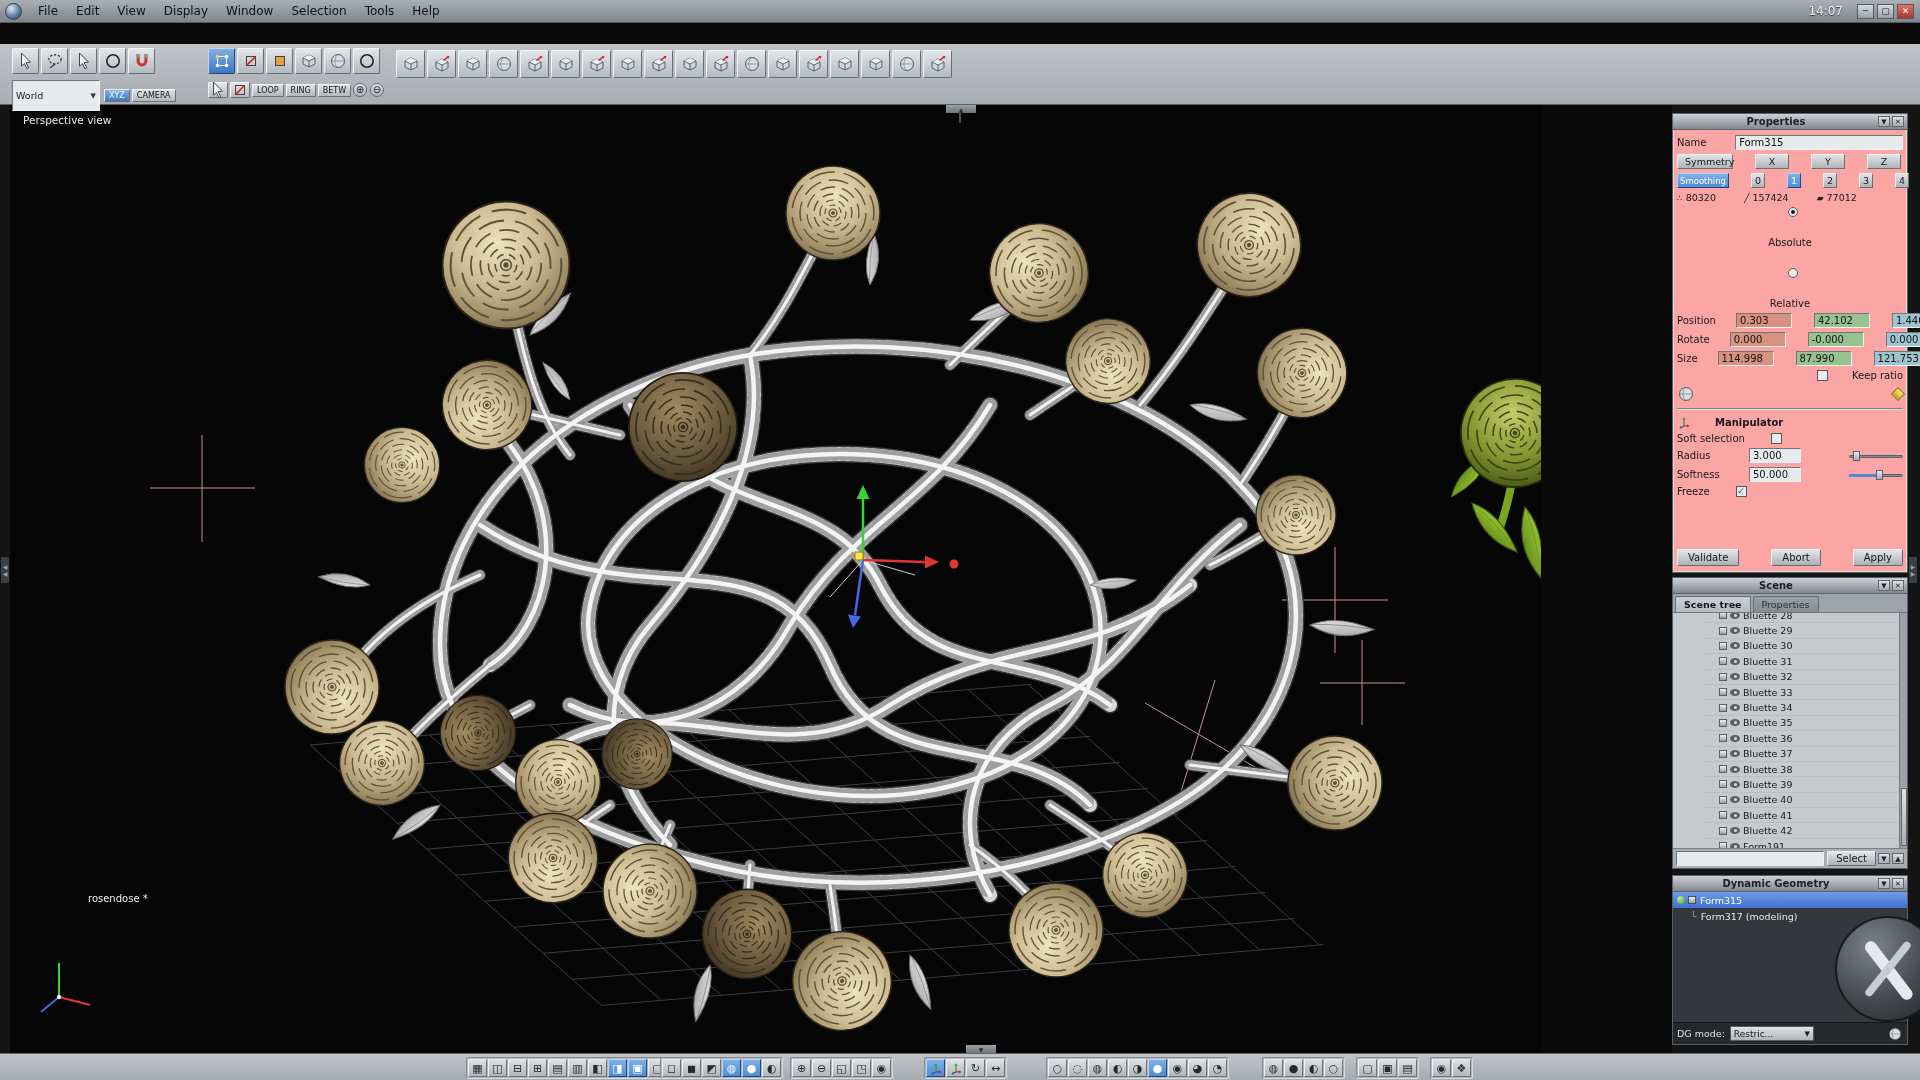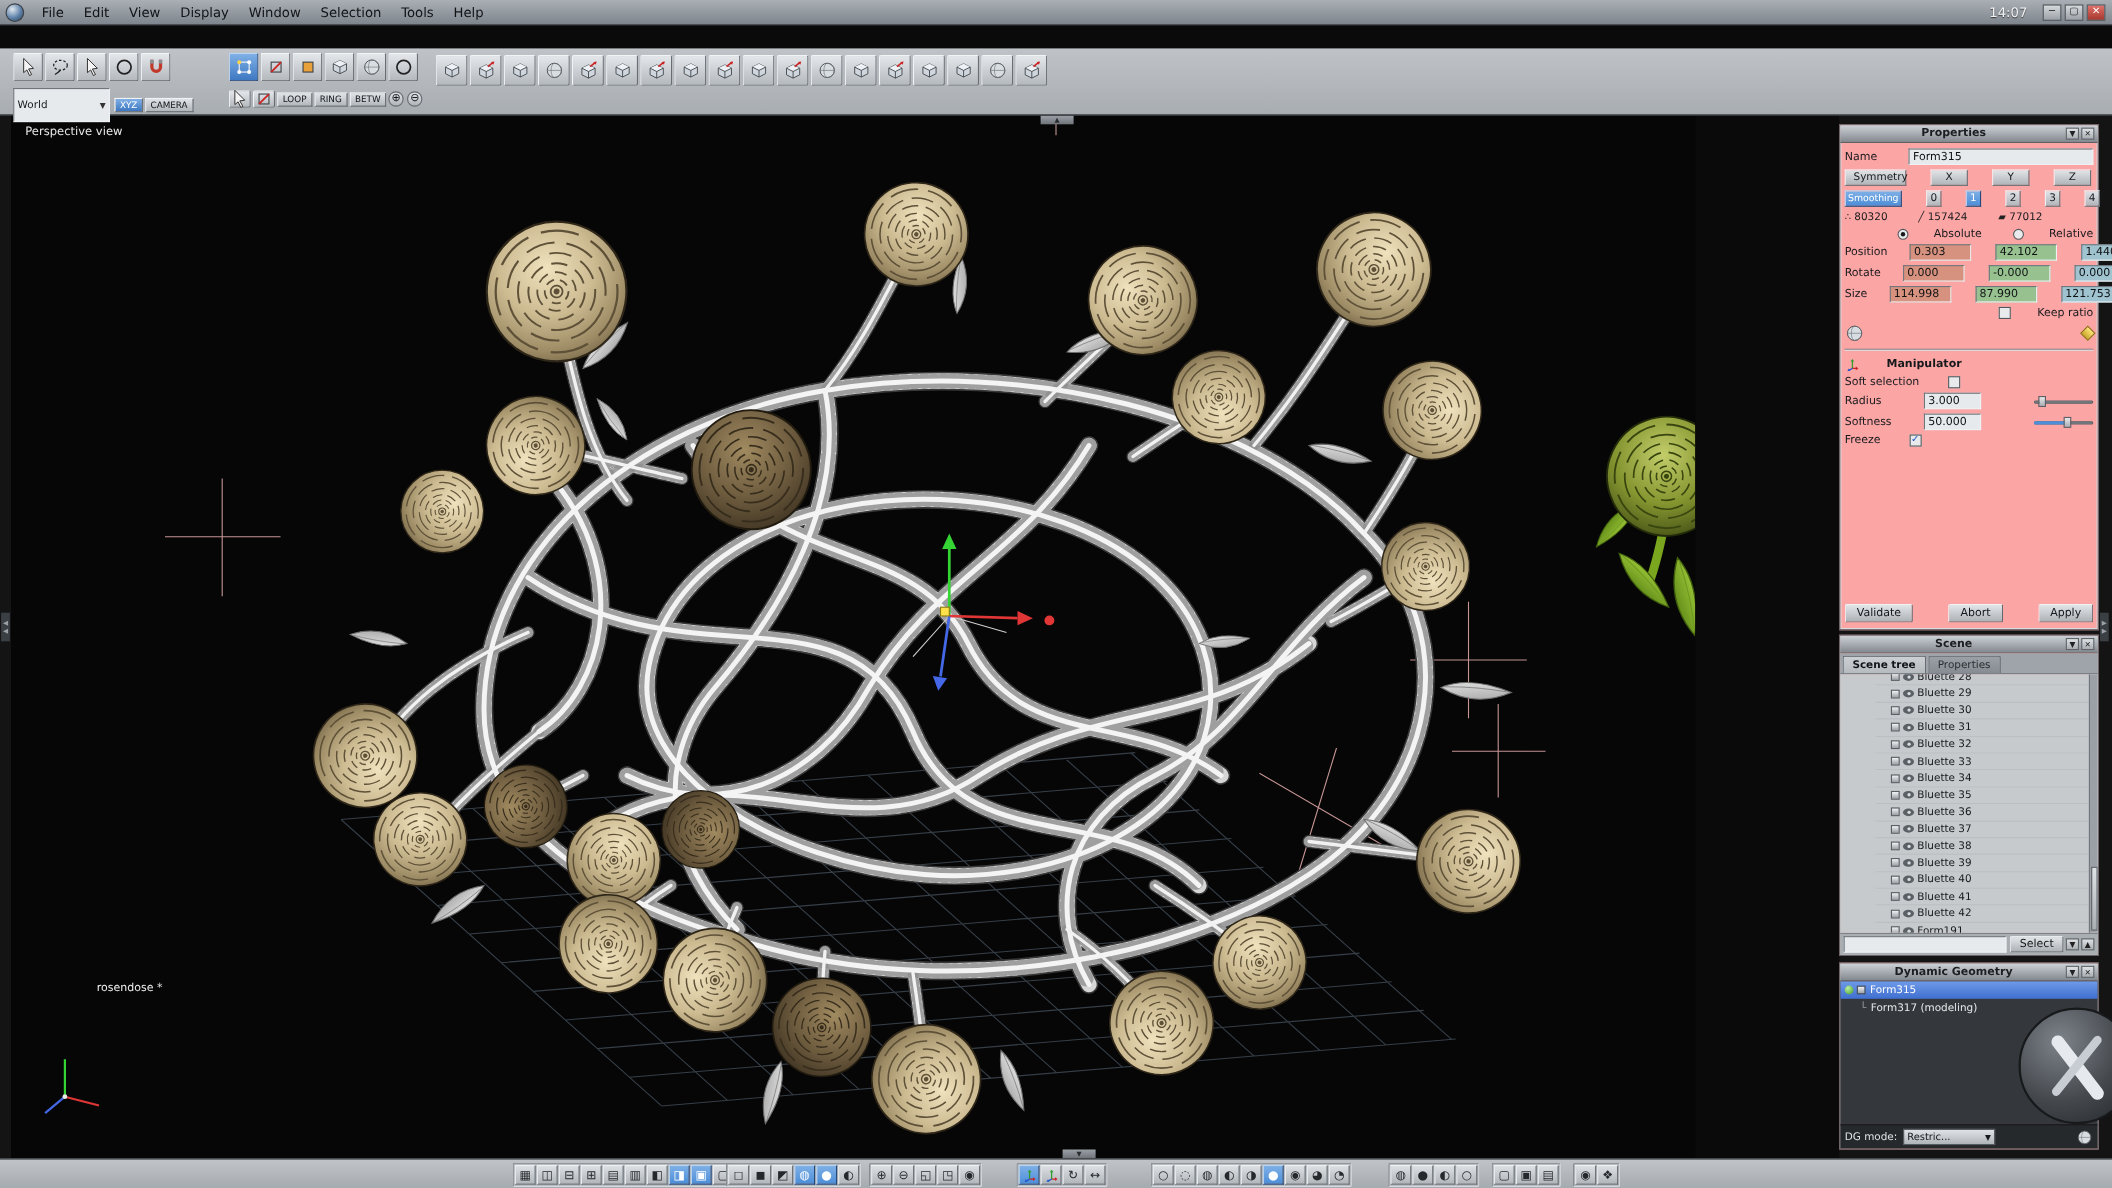--- a/index.html
+++ b/index.html
@@ -631,21 +631,21 @@
           </span>
         <span class="stat">
             <span class="stat-ico">╱</span>
             <span>157424</span>
           </span>
         <span class="stat">
             <span class="stat-ico">▰</span>
             <span>77012</span>
           </span>
       </div>
-      <div class="prow" style="justify-content:flex-end;">
+      <div class="prow" style="justify-content:flex-end;flex-direction:column;">
         <span class="radio on"></span>
         <span>Absolute</span>
         <span class="radio"></span>
         <span>Relative</span>
       </div>
       <div class="prow">
         <span class="plabel">Position</span>
         <input class="field tri-field x-field" value="0.303" style="">
         <input class="field tri-field y-field" value="42.102" style="">
         <input class="field tri-field z-field" value="1.440" style="">

